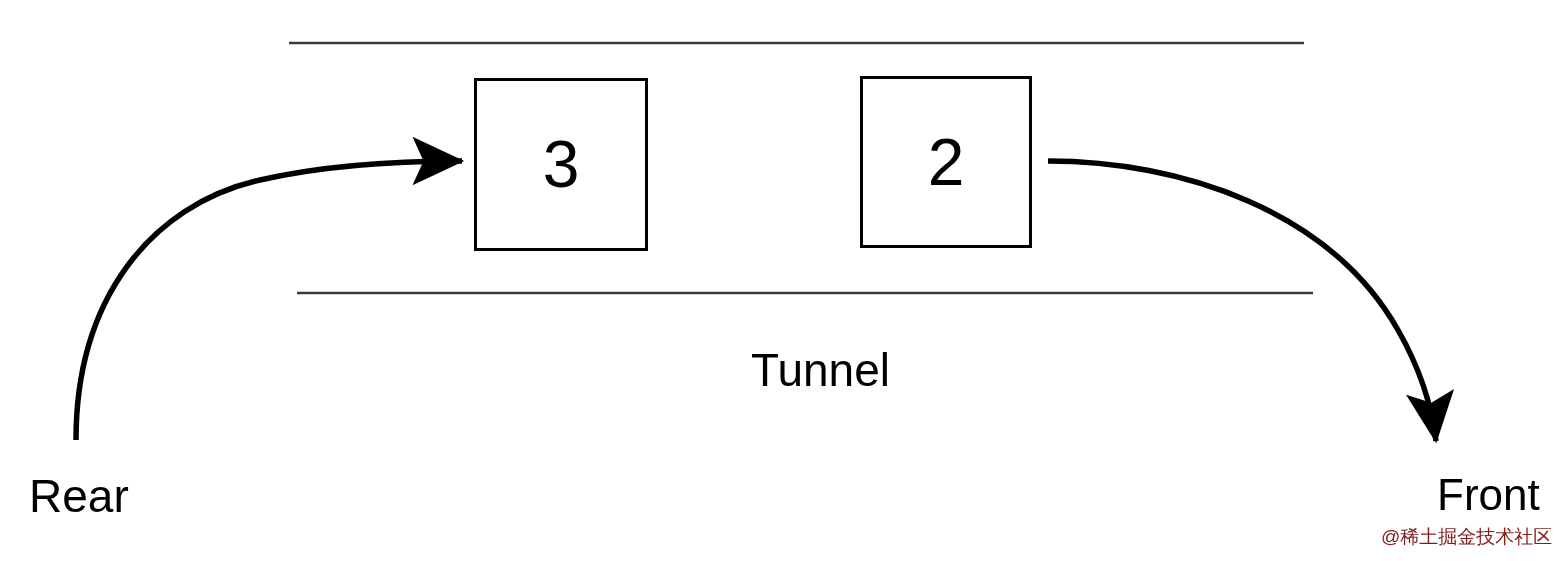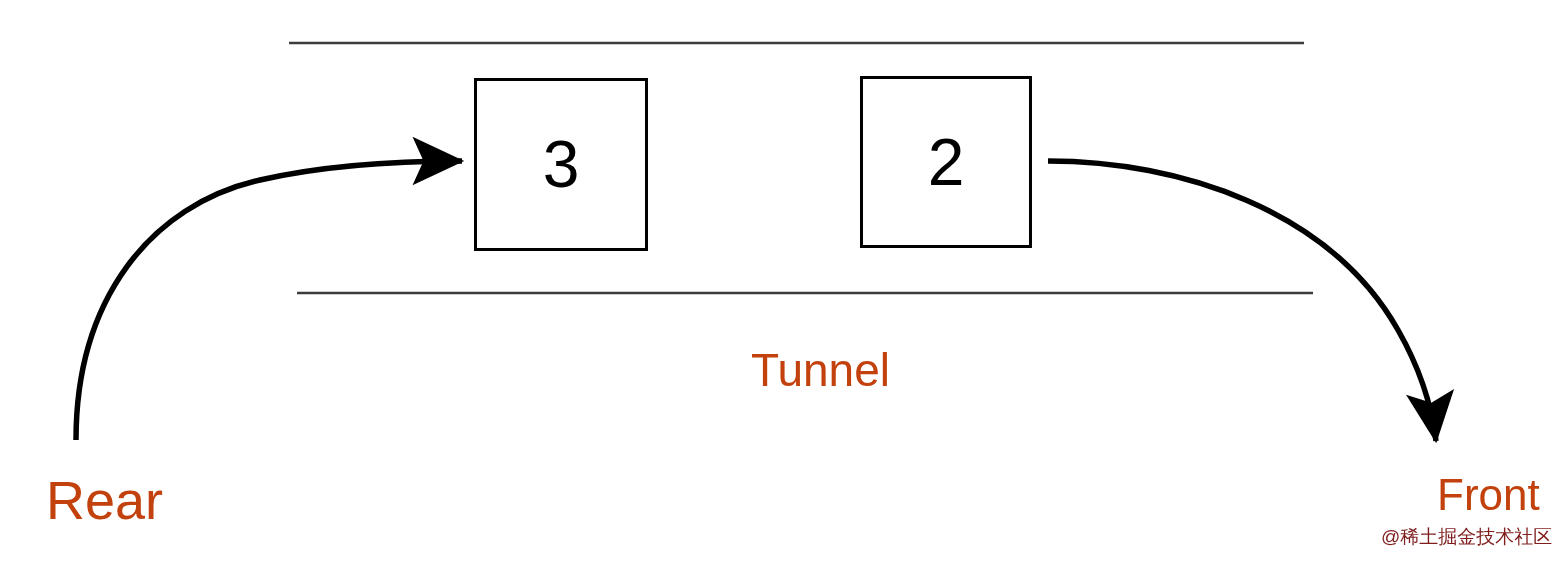--- a/index.html
+++ b/index.html
@@ -18,29 +18,29 @@
     overflow: hidden;
   }
   #scene {
     position: absolute;
     inset: 0;
     width: 1555px;
     height: 561px;
   }
   .lbl {
     position: absolute;
-    color: #c2410c;
+    color: #000000;
     white-space: nowrap;
     line-height: 1;
     font-family: "Liberation Sans", sans-serif;
   }
   #label-rear {
-    left: 46px;
+    left: 29px;
     top: 473px;
-    font-size: 54px;
+    font-size: 46px;
   }
   #label-front {
     left: 1437px;
     top: 473px;
     font-size: 44px;
   }
   #label-tunnel {
     left: 751px;
     top: 347px;
     font-size: 46px;

